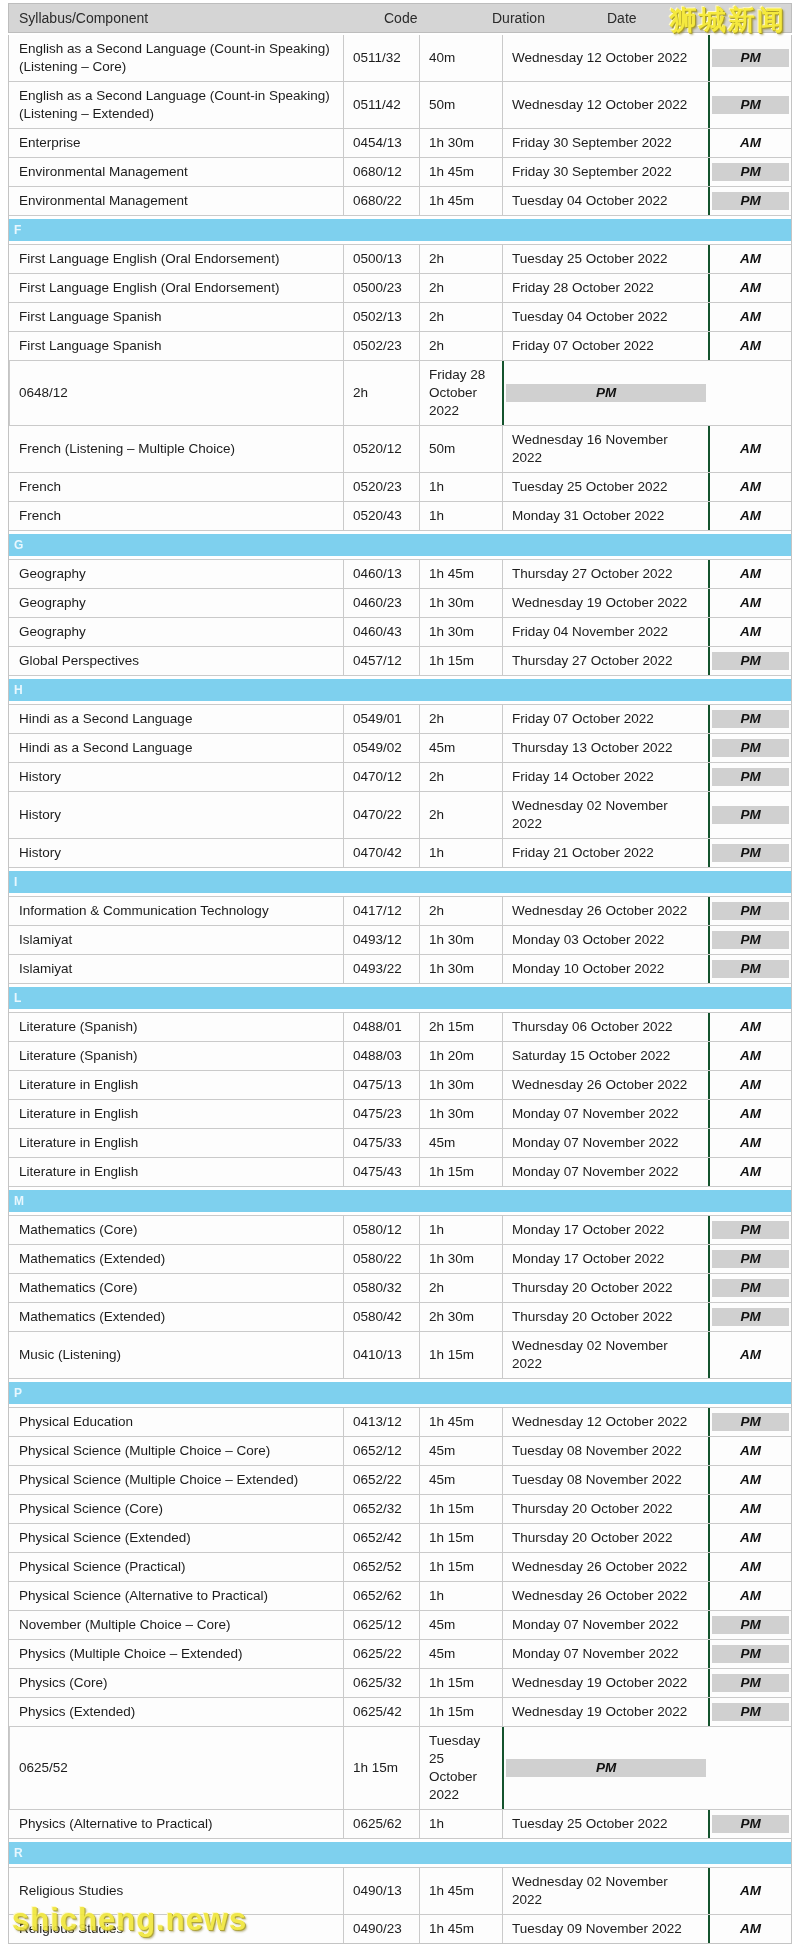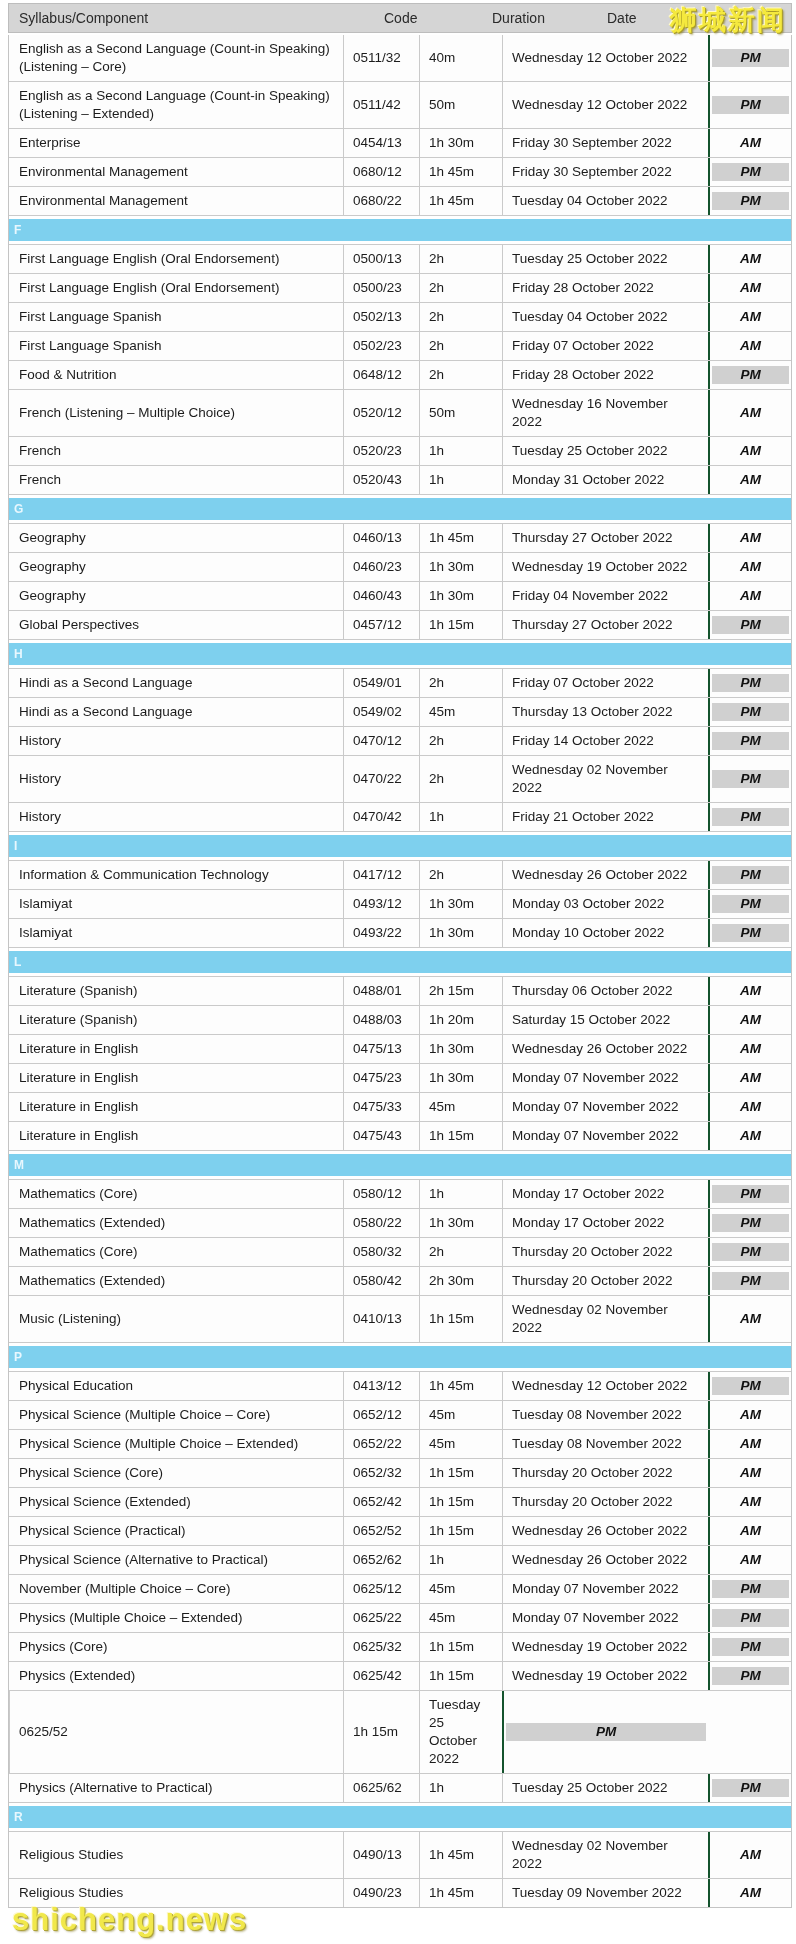--- a/index.html
+++ b/index.html
@@ -127,21 +127,20 @@
         <div class="row">
           <div class="cell c-syll">First Language Spanish</div>
           <div class="cell c-code">0502/23</div>
           <div class="cell c-dur">2h</div>
           <div class="cell c-date">Friday 07 October 2022</div>
           <div class="cell c-sess">
             <div class="badge">AM</div>
           </div>
         </div>
         <div class="row">
-          <div class="cell c-syll">Food &amp; Nutrition</div>
           <div class="cell c-code">0648/12</div>
           <div class="cell c-dur">2h</div>
           <div class="cell c-date">Friday 28 October 2022</div>
           <div class="cell c-sess">
             <div class="badge pm">PM</div>
           </div>
         </div>
         <div class="row">
           <div class="cell c-syll">French (Listening – Multiple Choice)</div>
           <div class="cell c-code">0520/12</div>

